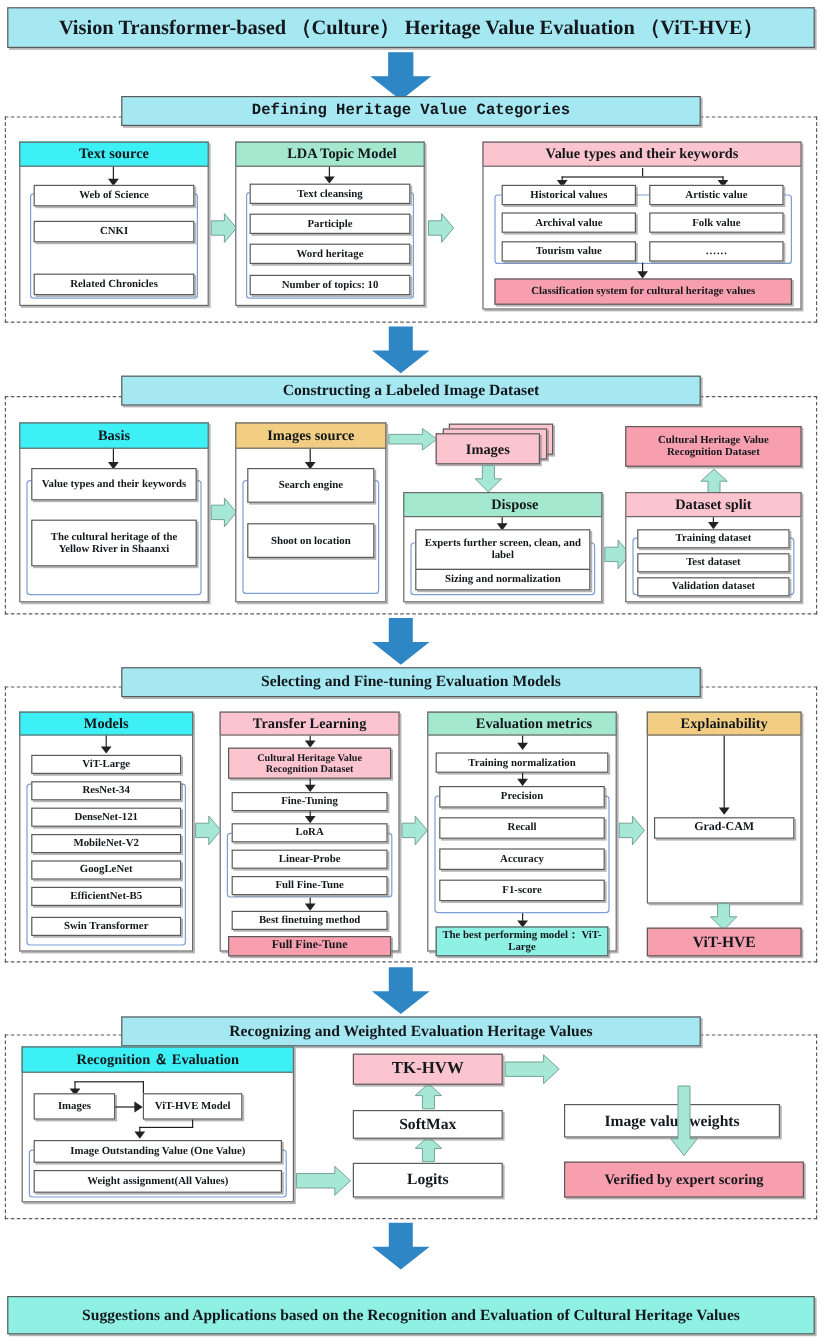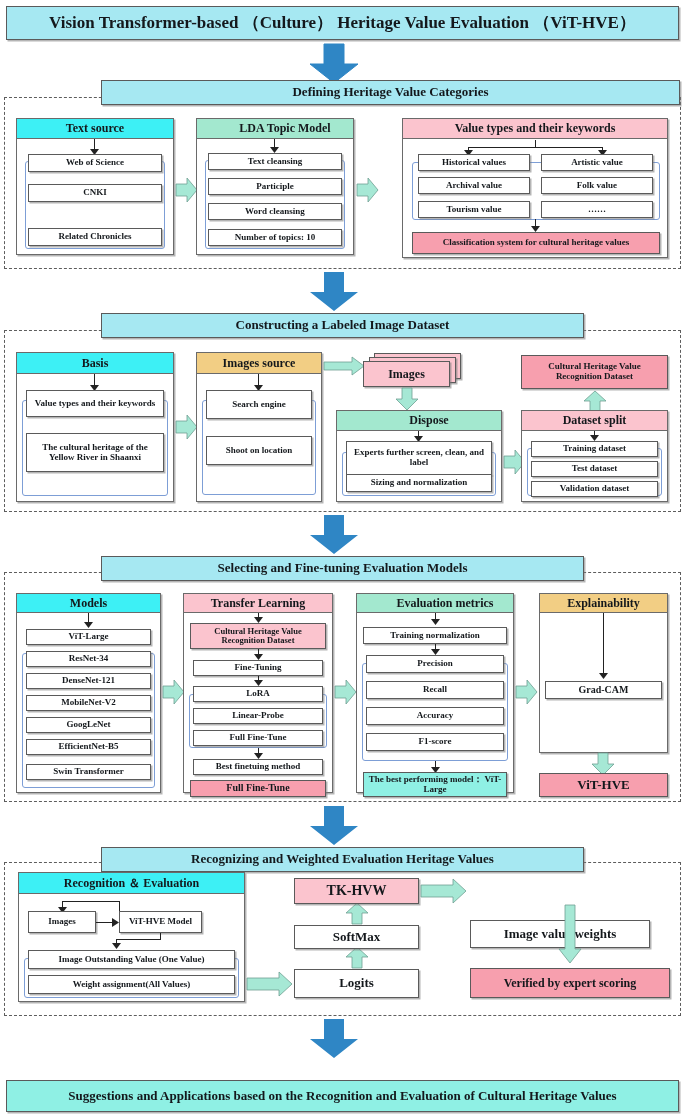--- a/index.html
+++ b/index.html
@@ -62,21 +62,21 @@
 
 <div class="bx shadow ltcyan t17" style="left:6px;top:6px;width:673px;height:34px;">Vision Transformer-based （Culture） Heritage Value Evaluation （ViT-HVE）</div>
 
 <div class="bigarrow" style="left:304px;top:44px;">
   <svg width="60" height="40" viewBox="0 0 60 40">
     <polygon points="20,0 40,0 40,20 54,20 30,39 6,20 20,20" fill="#2f86c5" stroke="#2f86c5" stroke-width="1"></polygon>
   </svg>
 </div>
 
 <div class="panel" style="left:4px;top:97px;width:677px;height:172px;"></div>
-<div class="bx shadow ltcyan t13" style="left:101px;top:80px;width:579px;height:25px;">Defining Heritage Value Categories</div>
+<div class="bx shadow ltcyan t13" style="left:101px;top:80px;width:483px;height:25px;font-family:Liberation Mono, monospace;">Defining Heritage Value Categories</div>
 
 <div class="col" style="left:16px;top:118px;width:158px;height:137px;"></div>
 <div class="colhead cyan t12" style="left:16px;top:118px;width:158px;height:21px;">Text source</div>
 <div class="thinline" style="left:94px;top:139px;width:1px;height:12px;"></div>
 <div class="bigarrow" style="left:90px;top:149px;">
   <svg width="9" height="6">
       <polygon points="0,0 9,0 4.5,6" fill="#222"></polygon>
     </svg>
 </div>
 <div class="bluegrp" style="left:25px;top:161px;width:140px;height:88px;"></div>
@@ -94,21 +94,21 @@
 <div class="colhead mint t12" style="left:196px;top:118px;width:158px;height:21px;">LDA Topic Model</div>
 <div class="thinline" style="left:274px;top:139px;width:1px;height:10px;"></div>
 <div class="bigarrow" style="left:270px;top:147px;">
   <svg width="9" height="6">
       <polygon points="0,0 9,0 4.5,6" fill="#222"></polygon>
     </svg>
 </div>
 <div class="bluegrp" style="left:205px;top:160px;width:140px;height:89px;"></div>
 <div class="bx shadow white t9" style="left:208px;top:153px;width:134px;height:17px;">Text cleansing</div>
 <div class="bx shadow white t9" style="left:208px;top:178px;width:134px;height:17px;">Participle</div>
-<div class="bx shadow white t9" style="left:208px;top:203px;width:134px;height:17px;">Word cleansing</div>
+<div class="bx shadow white t9" style="left:208px;top:203px;width:134px;height:17px;">Word heritage</div>
 <div class="bx shadow white t9" style="left:208px;top:229px;width:134px;height:17px;">Number of topics: 10</div>
 
 <div class="tealarrow" style="left:357px;top:178px;">
   <svg width="21" height="24" viewBox="0 0 21 24">
       <polygon points="0,6 11,6 11,0 21,12 11,24 11,18 0,18" fill="#a6e8d5" stroke="#6f9f92" stroke-width="0.8"></polygon>
     </svg>
 </div>
 
 <div class="col" style="left:402px;top:118px;width:266px;height:140px;"></div>
 <div class="colhead pink t12" style="left:402px;top:118px;width:266px;height:21px;">Value types and their keywords</div>

